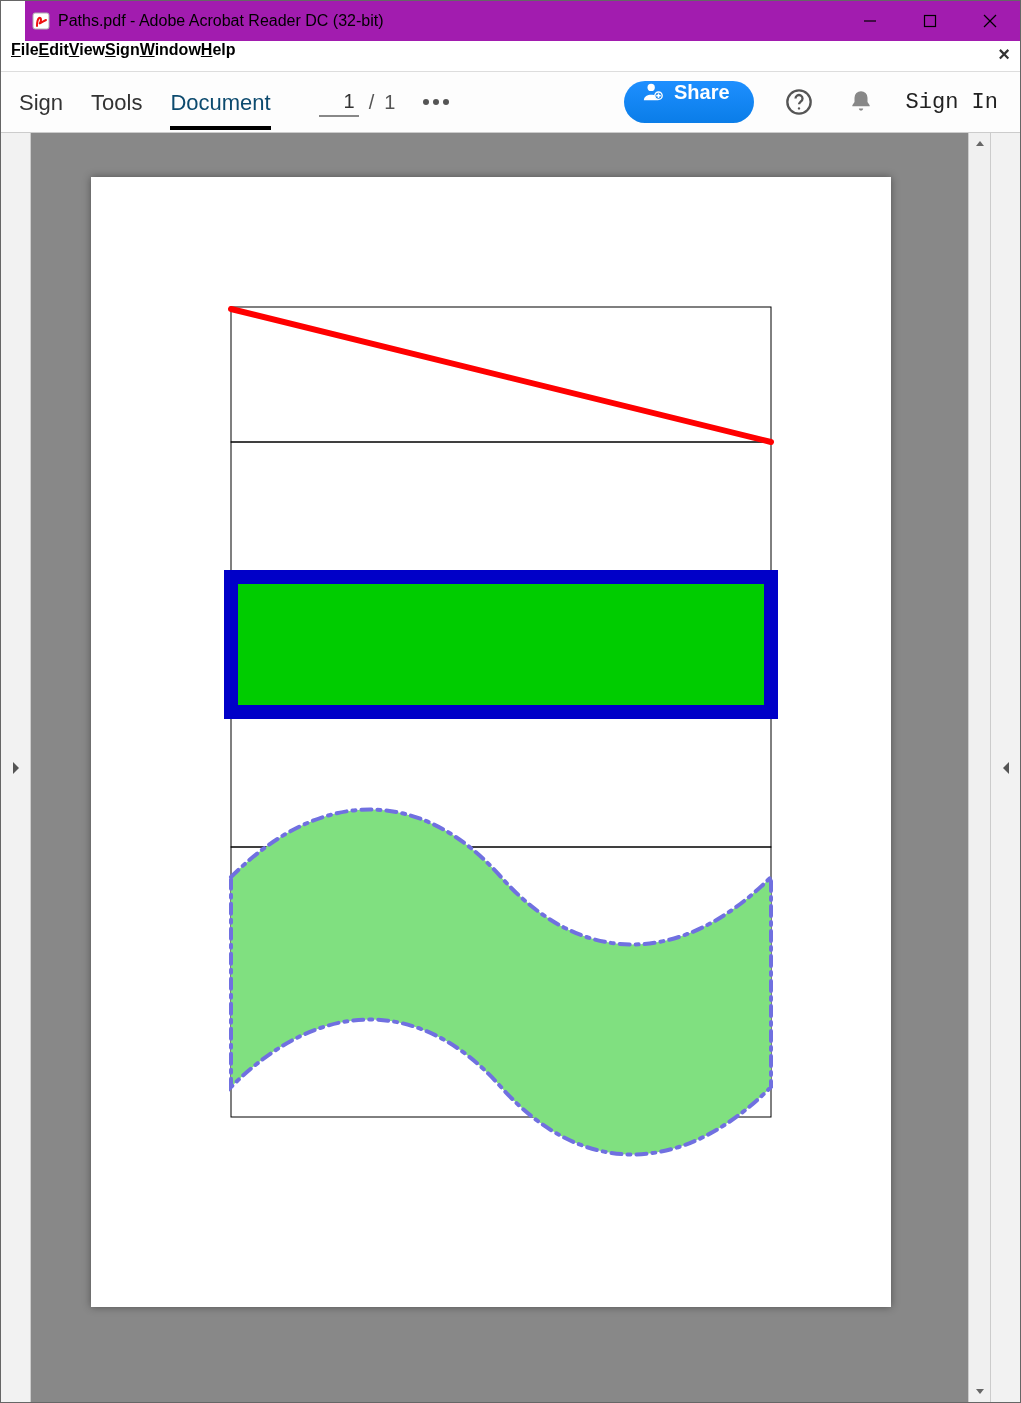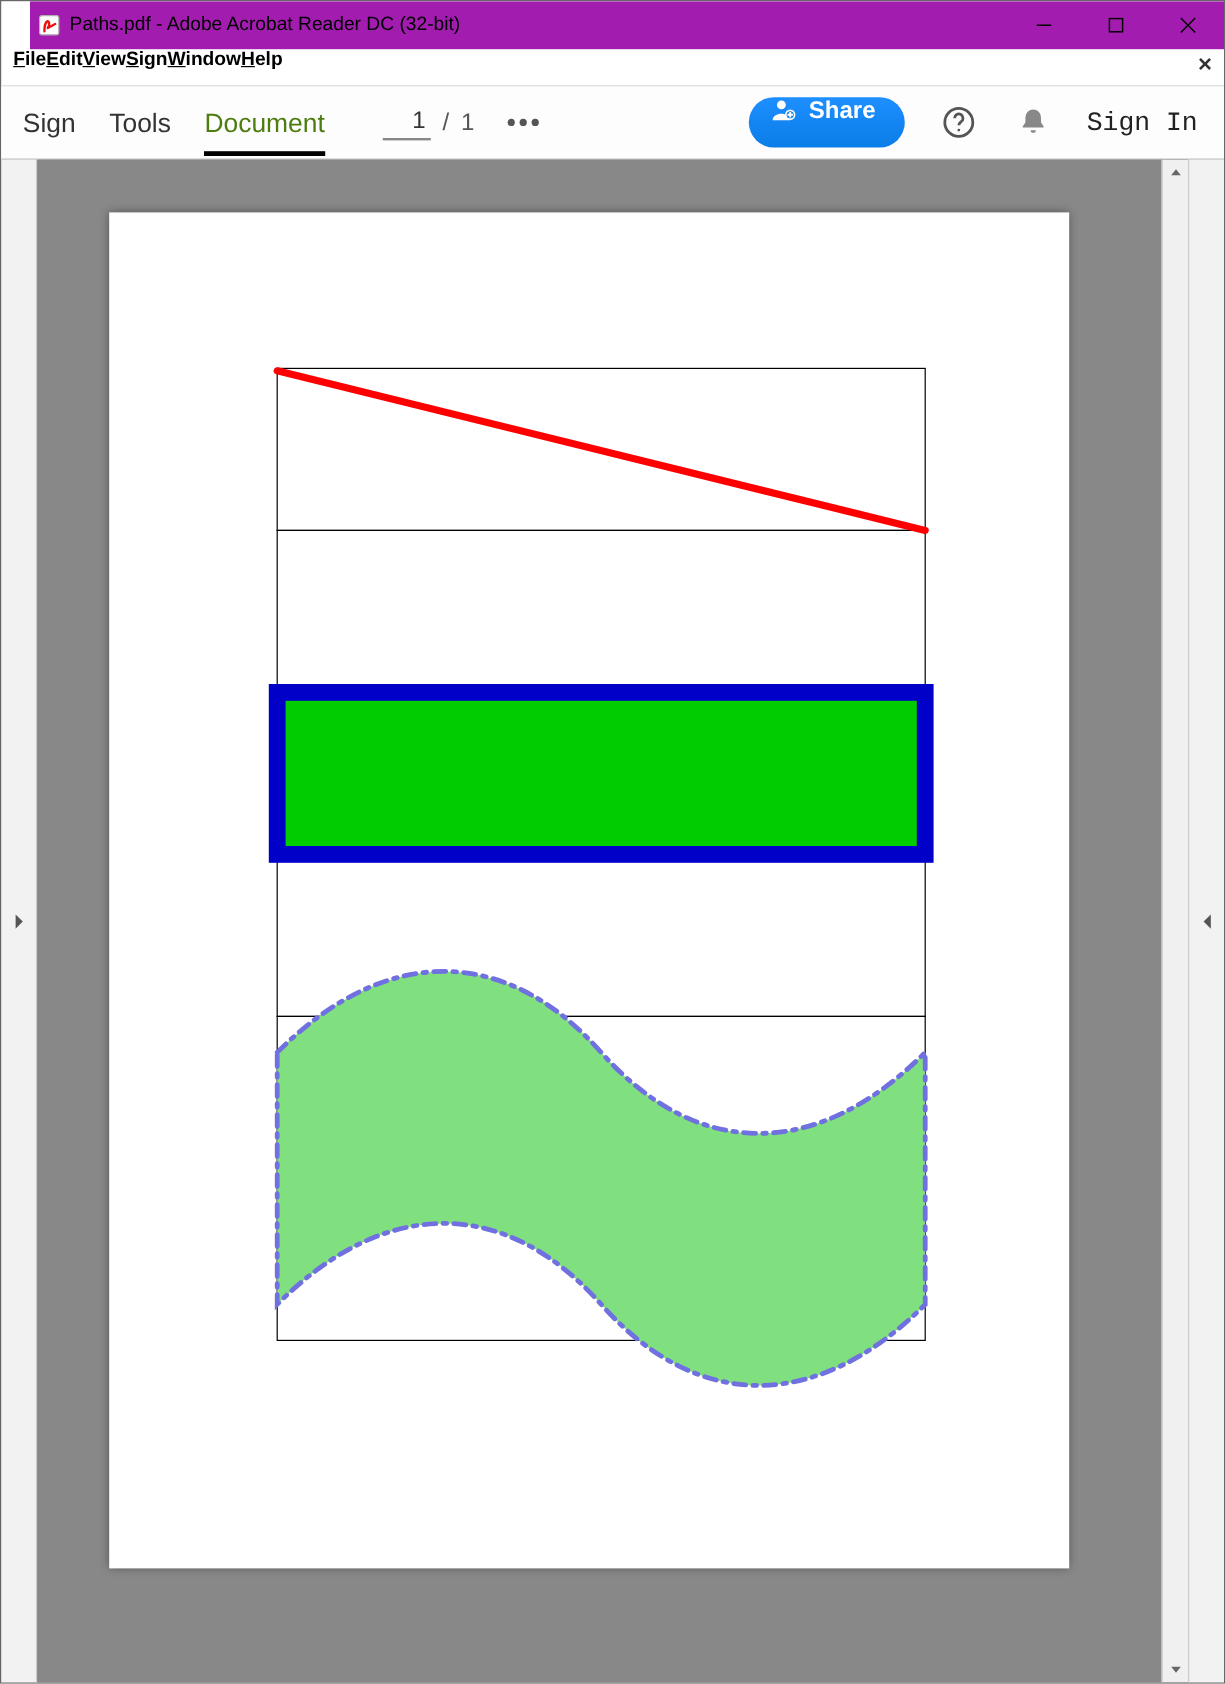--- a/index.html
+++ b/index.html
@@ -65,21 +65,21 @@
     gap: 28px;
     background: #fdfdfd;
   }
   .toolbar .tab {
     font-size: 22px;
     color: #333;
     padding: 16px 0 14px 0;
     cursor: pointer;
   }
   .toolbar .tab.active {
-    color: #4d7c0f;
+    color: #0c4a6e;
     border-bottom: 4px solid #000;
     padding-bottom: 10px;
     font-weight: 500;
   }
   .toolbar .page-box {
     display: flex; align-items: center; gap: 10px;
     font-size: 20px; color: #555;
     margin-left: 20px;
   }
   .toolbar .page-input {

